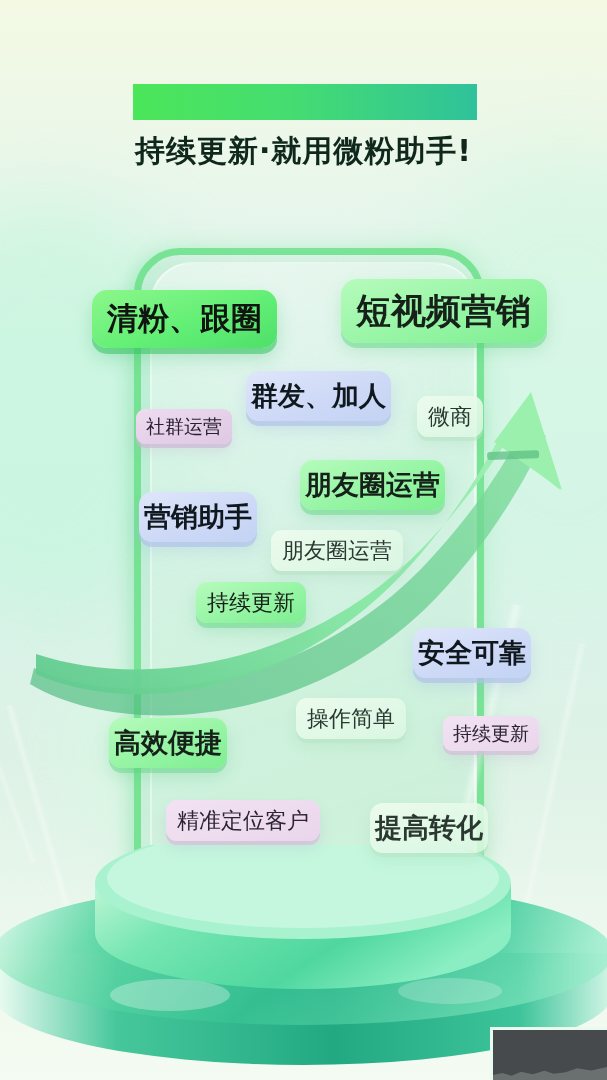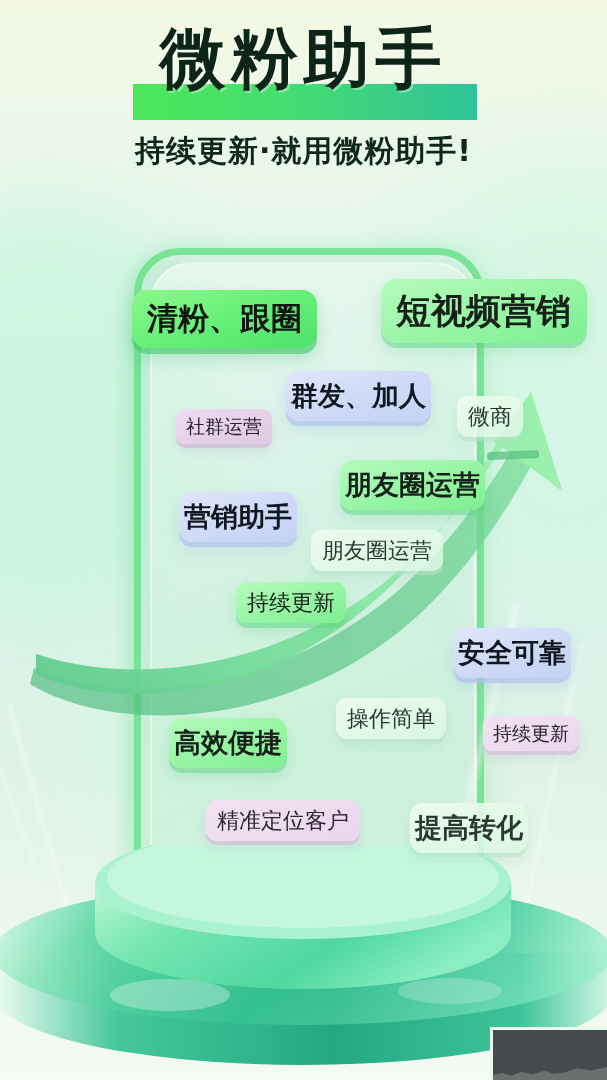--- a/index.html
+++ b/index.html
@@ -80,21 +80,20 @@
   
   .podium{position:absolute;left:0;top:845px;width:607px;height:235px;z-index:5;}
 
   
   .tag{
     position:absolute;z-index:25;
     display:flex;align-items:center;justify-content:flex-start;
     box-sizing:border-box;
     font-family:"DejaVu Sans","Liberation Sans",sans-serif;
     white-space:nowrap;
-    margin-left:40px;
   }
   .tag.sz-xl{font-size:35px;font-weight:bold;border-radius:16px;padding:0 16px;height:64px;}
   .tag.sz-lg{font-size:31px;font-weight:bold;border-radius:15px;padding:0 15px;height:58px;}
   .tag.sz-md{font-size:27px;font-weight:bold;border-radius:13px;padding:0 5px;height:50px;}
   .tag.sz-sm{font-size:22px;font-weight:normal;border-radius:11px;padding:0 11px;height:41px;}
   .tag.sz-xs{font-size:19px;font-weight:normal;border-radius:9px;padding:0 10px;height:35px;}
 
   .c-green-strong{
     background:linear-gradient(160deg,#8cf78c 0%,#63ef76 55%,#4ee06a 100%);
     color:#10150f;
@@ -252,34 +251,31 @@
       </div>
       <div class="tag sz-md c-blue" style="left: 413px; top: 628px;">
         <span>安全可靠</span>
       </div>
       <div class="tag sz-sm c-green-pale" style="left: 296px; top: 698px;">
         <span>操作简单</span>
       </div>
       <div class="tag sz-xs c-pink-light" style="left: 443px; top: 716px;">
         <span>持续更新</span>
       </div>
-      <div class="tag sz-md c-green-soft" style="left: 129px; top: 718px;">
+      <div class="tag sz-md c-green-soft" style="left: 109px; top: 718px;">
         <span>高效便捷</span>
       </div>
       <div class="tag sz-sm c-pink-light" style="left: 166px; top: 800px;">
         <span>精准定位客户</span>
       </div>
       <div class="tag sz-md c-green-pale" style="left: 370px; top: 803px;">
         <span>提高转化</span>
       </div>
     </div>
 
   <div class="title-banner"></div>
-  <div class="title-wrap">
-    <div class="title-text">微粉助手</div>
-  </div>
   <div class="subtitle">持续更新·就用微粉助手!</div>
 
   <div class="dark-panel">
     <div class="ridge"></div>
   </div>
 
 </div>
 
 </body></html>

